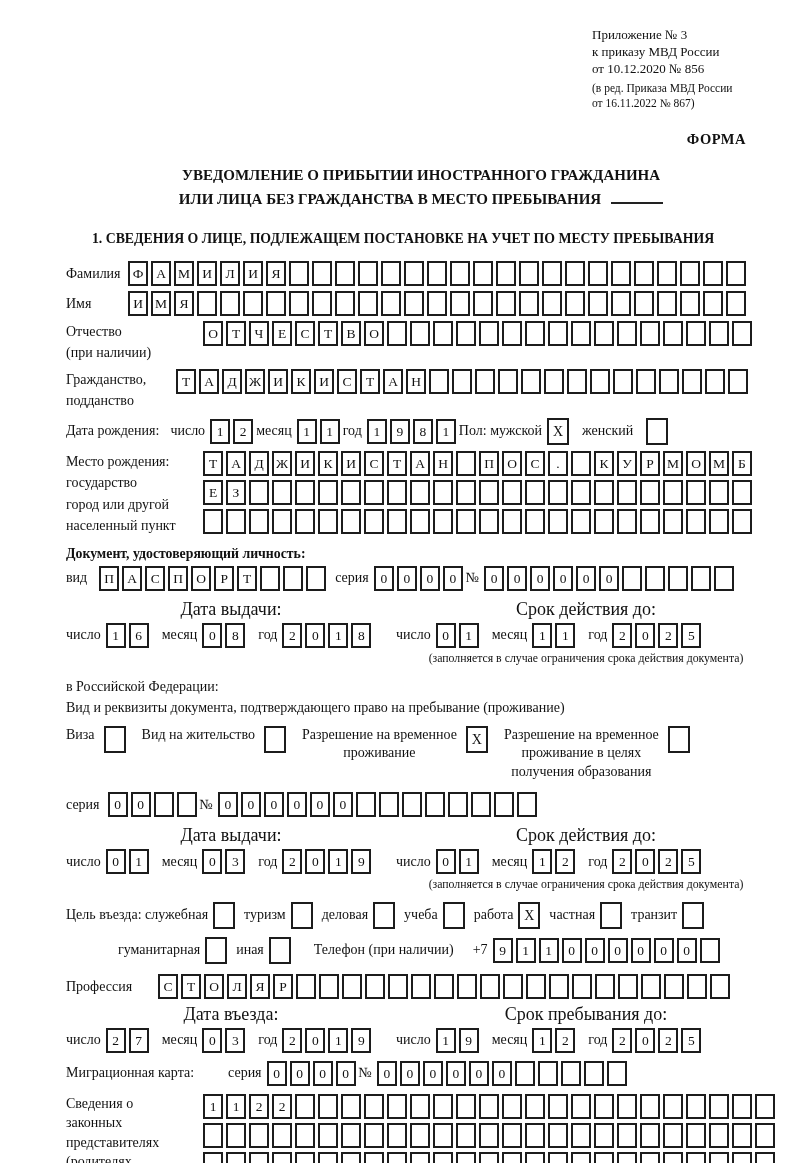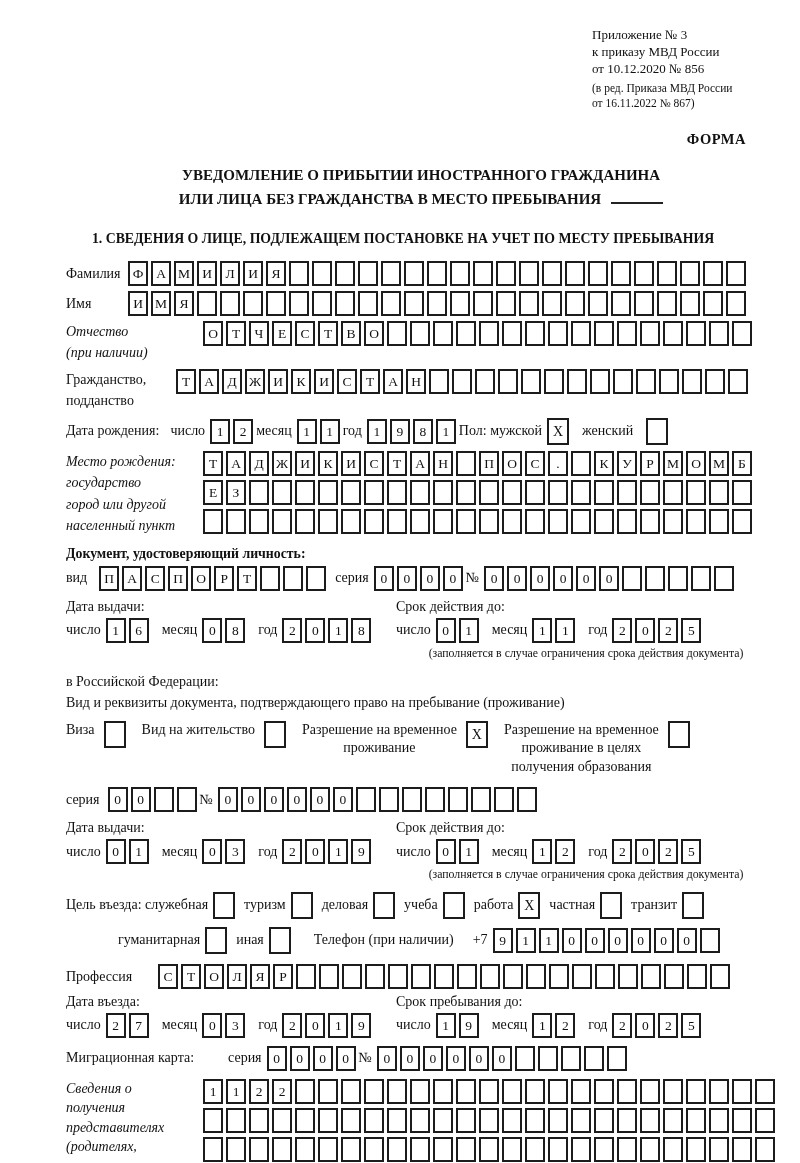--- a/index.html
+++ b/index.html
@@ -17,29 +17,29 @@
 
   
   .row{display:flex;align-items:flex-start;margin-bottom:5px;}
   .lbl{font-size:14px;line-height:25px;white-space:nowrap;}
   .lbl-stack{display:flex;flex-direction:column;font-size:14px;line-height:21.5px;flex:none;}
   .cells{display:flex;flex:none;}
   .cell{flex:none;width:16px;height:21px;border:2px solid #1c1c1c;margin-right:3px;text-align:center;font-size:13.5px;line-height:21px;background:#fff;}
   .cbox{flex:none;display:inline-block;width:18px;height:23px;border:2px solid #1c1c1c;text-align:center;font-size:14px;line-height:23px;background:#fff;vertical-align:middle;}
   .w62{width:62px;flex:none;}
   .w110{width:110px;flex:none;}
-  .w137{width:137px;flex:none;font-style:italic;}
+  .w137{width:137px;flex:none;}
   .w92{width:92px;flex:none;}
   .stackrows .row{margin-bottom:4px;}
 
   
   .two-col{display:flex;margin-top:8px;}
   .col-l{width:330px;flex:none;}
   .col-r{flex:1;}
-  .col-head{font-size:14px;margin-bottom:3px;}
+  .col-head{text-align:center;font-size:18px;margin-bottom:3px;}
   .daterow{display:flex;align-items:center;font-size:14px;}
   .daterow .t{margin-right:5px;white-space:nowrap;}
   .daterow .g{margin-right:10px;}
   .note{font-size:11.8px;text-align:center;margin-top:3px;line-height:1.25;font-family:Liberation Serif, serif;}
 
   .intro{font-size:14px;line-height:1.5;margin-top:10px;}
   .opt-row{display:flex;align-items:flex-start;margin-top:8px;}
   .opt{display:flex;align-items:flex-start;margin-right:16px;}
   .opt .opt-lbl{font-size:14px;line-height:1.35;text-align:center;margin-right:9px;}
   .opt .opt-lbl.left{text-align:left;font-family:Liberation Serif, serif;}
@@ -653,21 +653,21 @@
         <span class="cell"></span>
         <span class="cell"></span>
         <span class="cell"></span>
         <span class="cell"></span>
       </div>
   </div>
 
   <div class="row" style="margin-top:8px">
     <div class="lbl-stack w137" style="line-height:19.5px">
       <span>Сведения о</span>
-      <span>получения</span>
+      <span>законных</span>
       <span>представителях</span>
       <span>(родителях,</span>
       <span>усыновителях,</span>
 
     </div>
     <div class="stackrows">
       <div class="row">
           <div class="cells">
             <span class="cell">1</span>
             <span class="cell">1</span>

